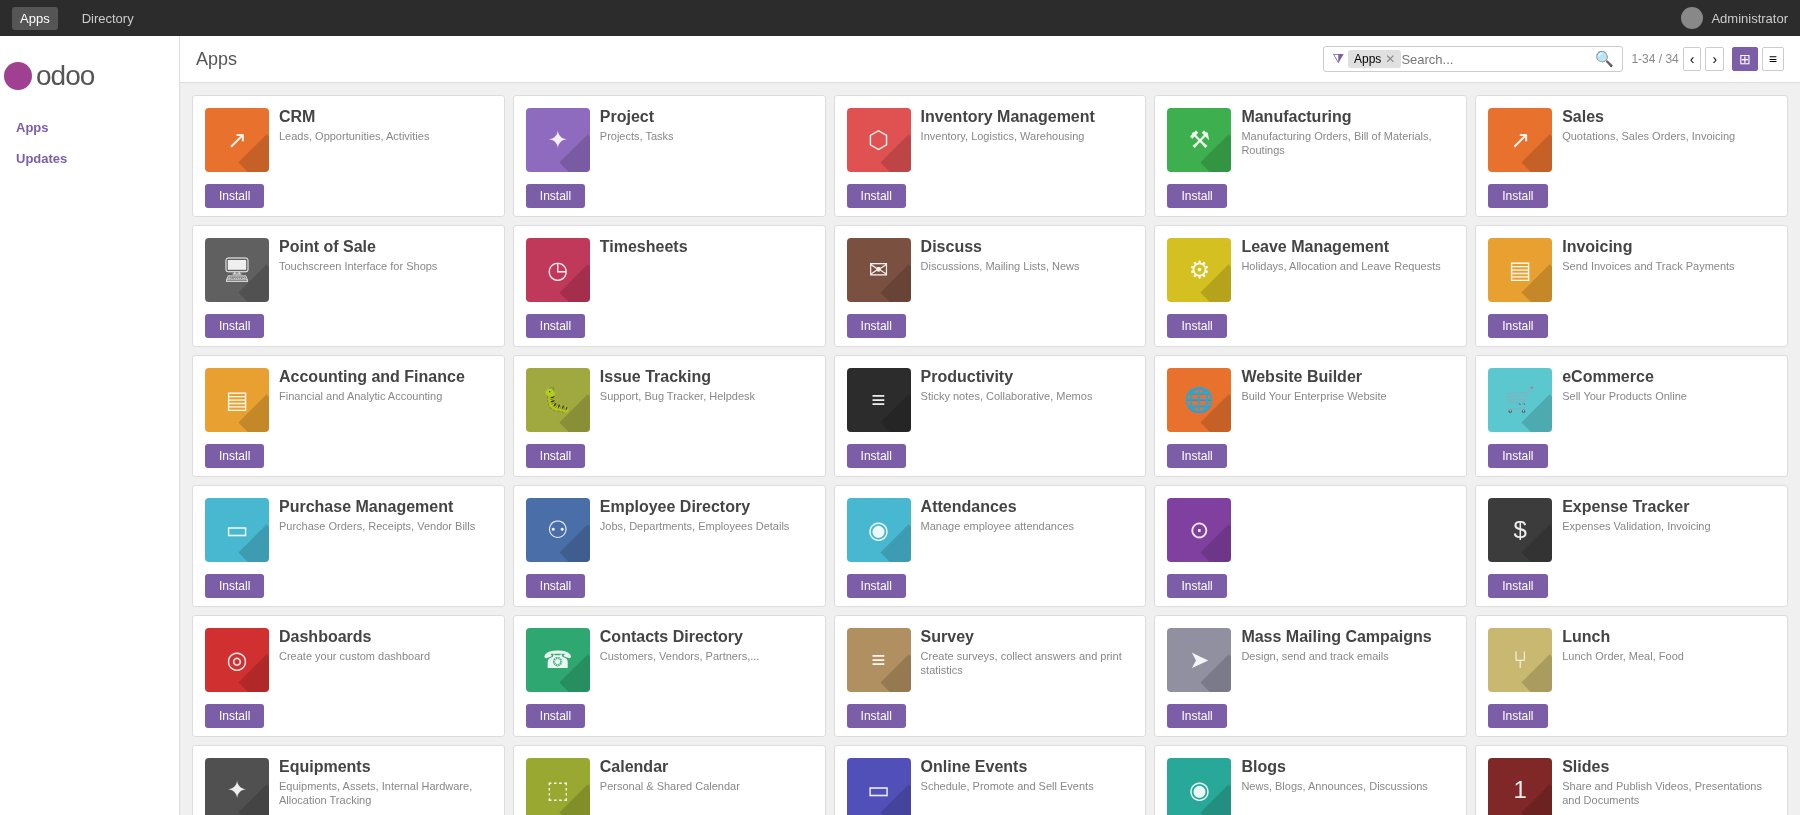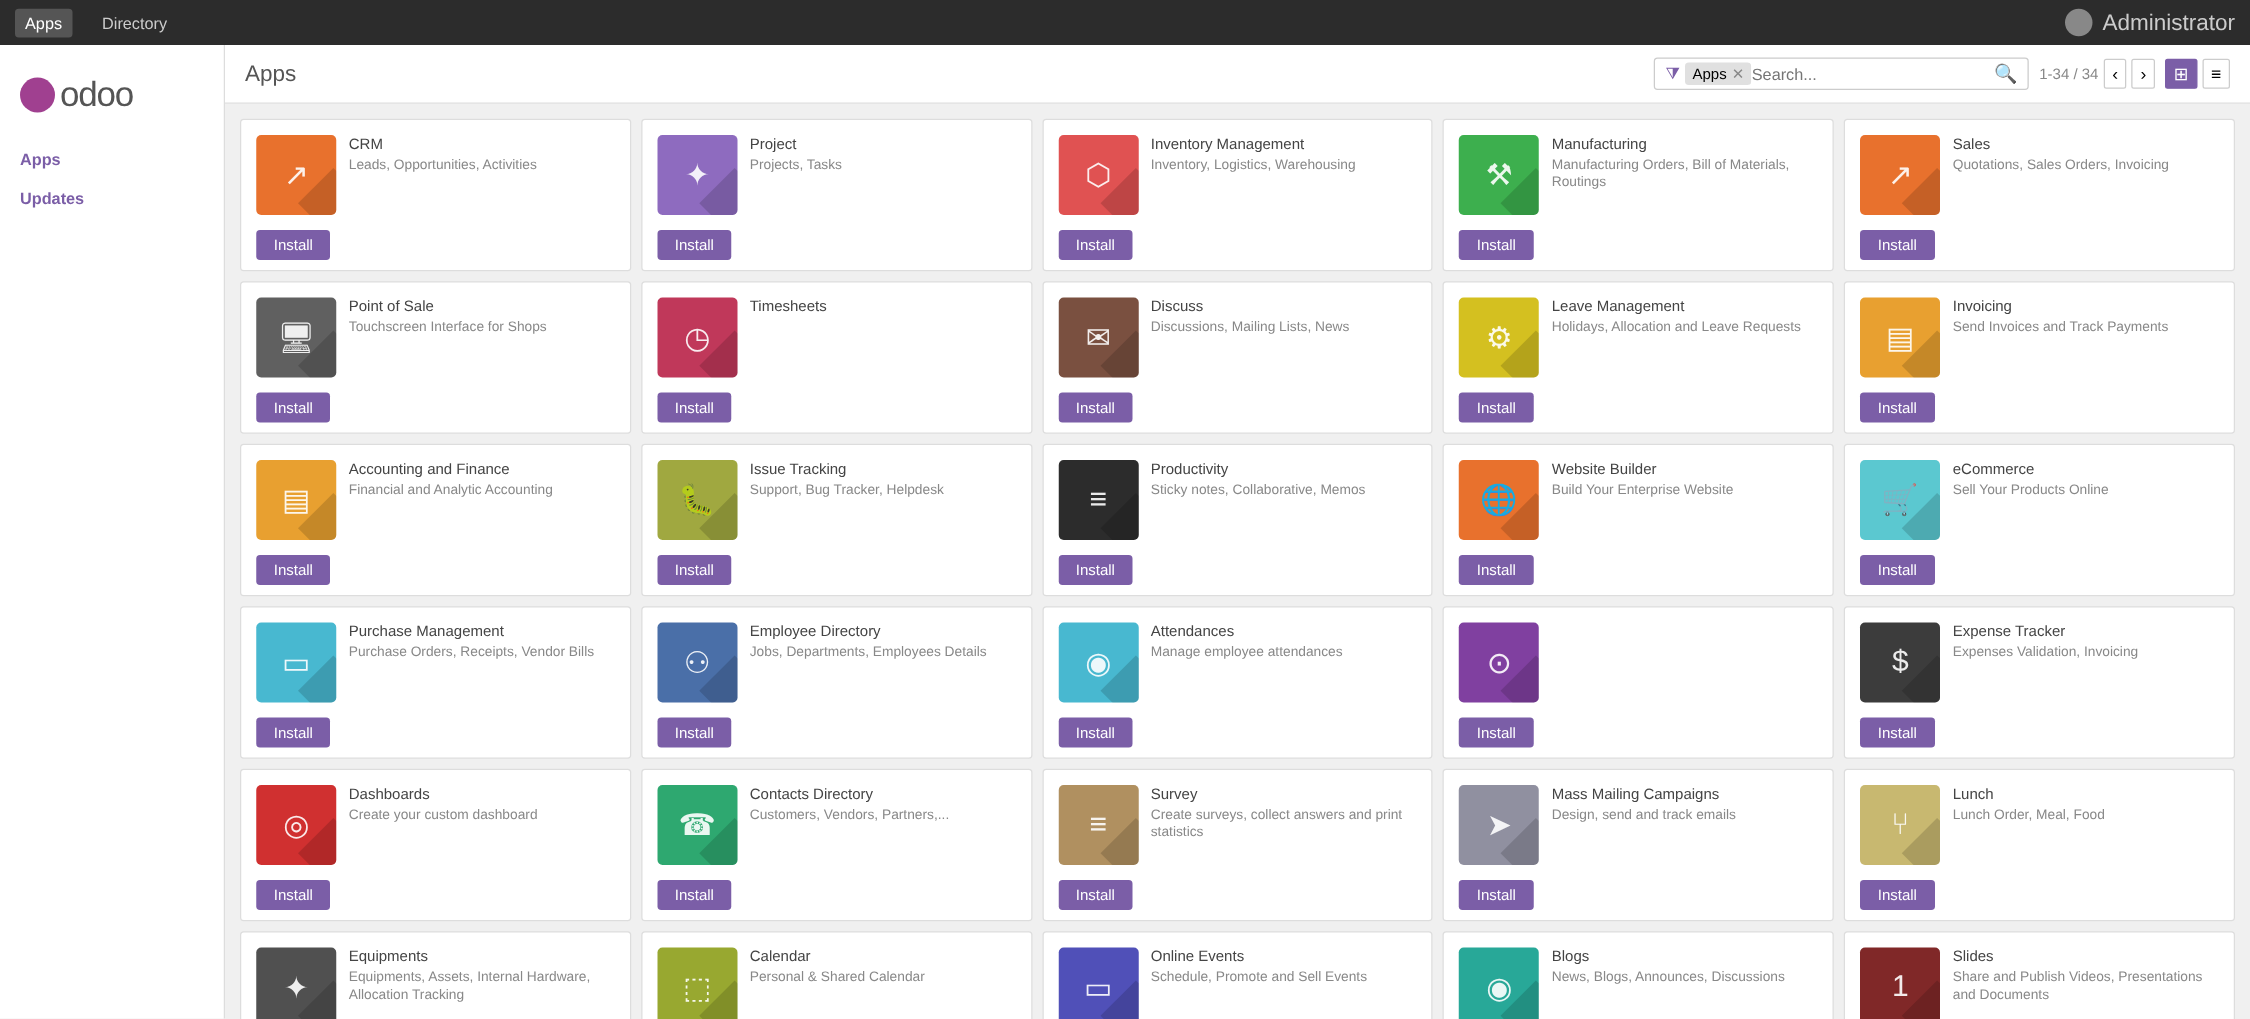--- a/index.html
+++ b/index.html
@@ -16,39 +16,39 @@
     }
     .top-nav-left { display: flex; gap: 16px; }
     .top-nav-item {
       color: #ccc;
       font-size: 13px;
       cursor: pointer;
       padding: 4px 8px;
       border-radius: 3px;
     }
     .top-nav-item.active { background: #555; color: #fff; }
-    .top-nav-right { display: flex; align-items: center; gap: 8px; color: #ccc; font-size: 18px; }
+    .top-nav-right { display: flex; align-items: center; gap: 8px; color: #ccc; font-size: 13px; }
     .user-avatar {
       width: 22px; height: 22px;
       background: #888;
       border-radius: 50%;
       display: inline-block;
     }
 
     
     .layout { display: flex; height: calc(100vh - 36px); }
     .sidebar {
       width: 180px;
       background: #fff;
       border-right: 1px solid #ddd;
       padding: 16px 0;
       flex-shrink: 0;
     }
     .sidebar-logo {
-      padding: 8px 16px 20px;
+      padding: 8px 4px 20px;
     }
     .odoo-logo {
       display: flex;
       align-items: center;
       gap: 4px;
     }
     .odoo-dot {
       width: 28px; height: 28px;
       border-radius: 50%;
       background: #a04090;
@@ -152,21 +152,21 @@
       overflow: hidden;
     }
     .app-icon-shadow {
       position: absolute;
       bottom: 0; right: 0;
       width: 40px; height: 40px;
       background: rgba(0,0,0,0.15);
       transform: rotate(45deg) translate(20px, -5px);
     }
     .app-info { flex: 1; }
-    .app-name { font-weight: 400; color: #444; font-size: 12px; margin-bottom: 3px; }
+    .app-name { font-weight: 700; color: #444; font-size: 16px; margin-bottom: 3px; }
     .app-desc { font-size: 11px; color: #888; line-height: 1.3; }
     .app-card-footer { padding: 0 12px 8px; display: flex; }
     .install-btn {
       background: #7b5ea7;
       color: #fff;
       border: none;
       border-radius: 3px;
       padding: 5px 14px;
       font-size: 12px;
       cursor: pointer;

